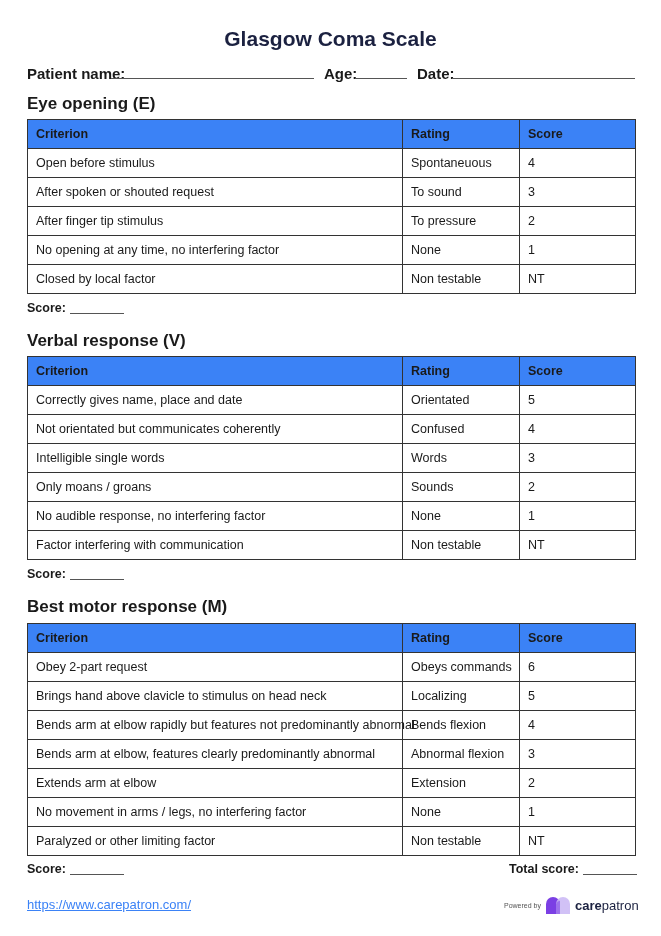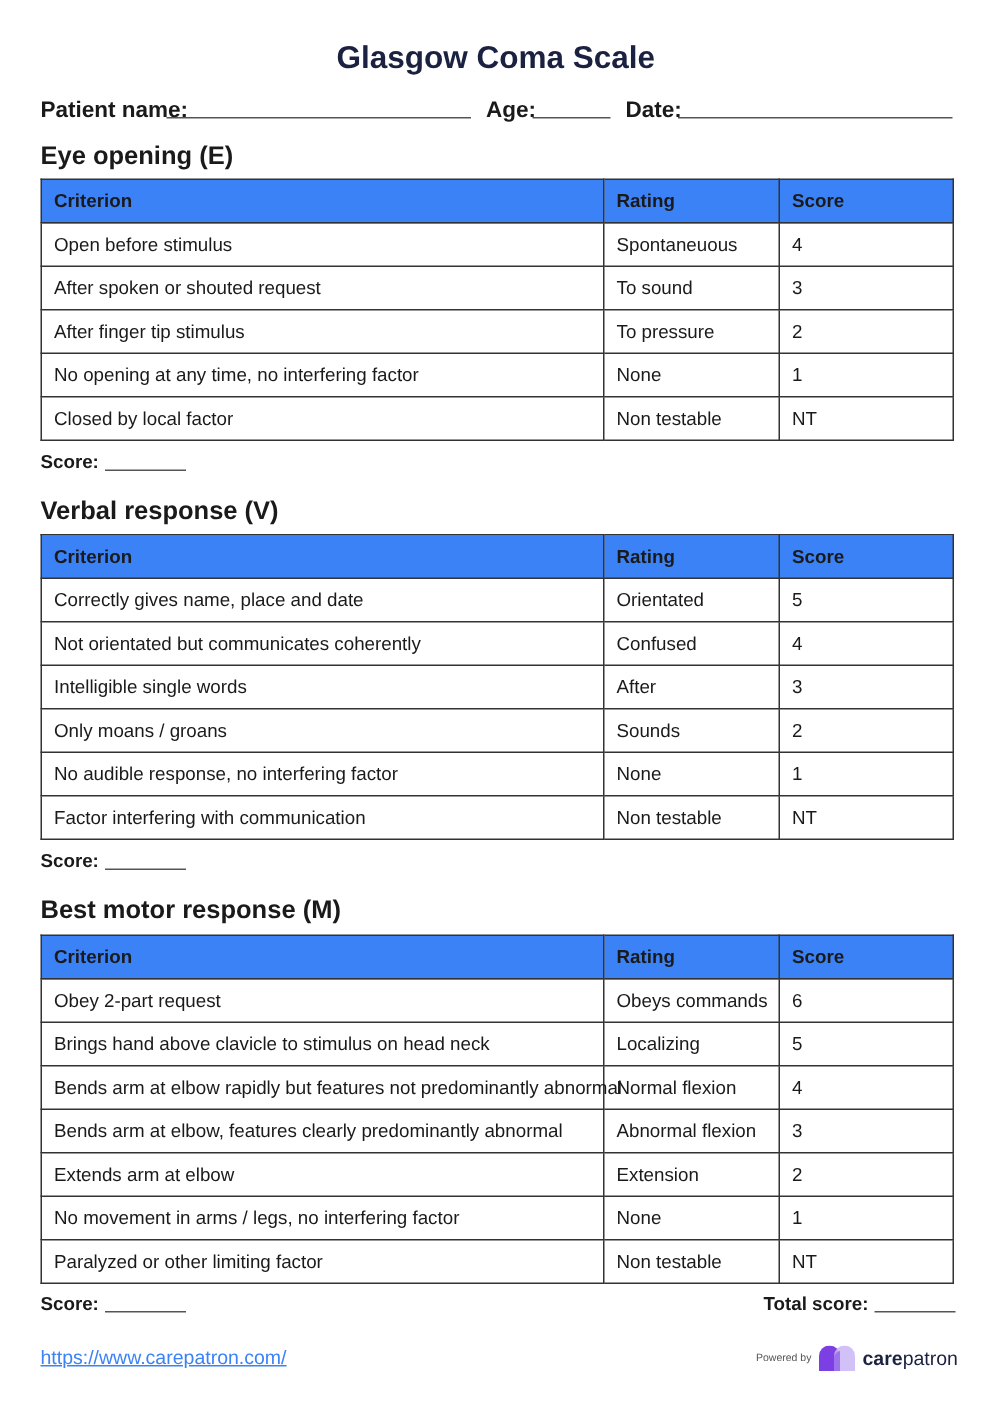--- a/index.html
+++ b/index.html
@@ -104,21 +104,21 @@
       <td>Orientated</td>
       <td>5</td>
     </tr>
     <tr>
       <td>Not orientated but communicates coherently</td>
       <td>Confused</td>
       <td>4</td>
     </tr>
     <tr>
       <td>Intelligible single words</td>
-      <td>After</td>
+      <td>Words</td>
       <td>3</td>
     </tr>
     <tr>
       <td>Only moans / groans</td>
       <td>Sounds</td>
       <td>2</td>
     </tr>
     <tr>
       <td>No audible response, no interfering factor</td>
       <td>None</td>
@@ -153,21 +153,21 @@
       <td>Obeys commands</td>
       <td>6</td>
     </tr>
     <tr>
       <td>Brings hand above clavicle to stimulus on head neck</td>
       <td>Localizing</td>
       <td>5</td>
     </tr>
     <tr>
       <td>Bends arm at elbow rapidly but features not predominantly abnormal</td>
-      <td>Normal flexion</td>
+      <td>Bends flexion</td>
       <td>4</td>
     </tr>
     <tr>
       <td>Bends arm at elbow, features clearly predominantly abnormal</td>
       <td>Abnormal flexion</td>
       <td>3</td>
     </tr>
     <tr>
       <td>Extends arm at elbow</td>
       <td>Extension</td>

